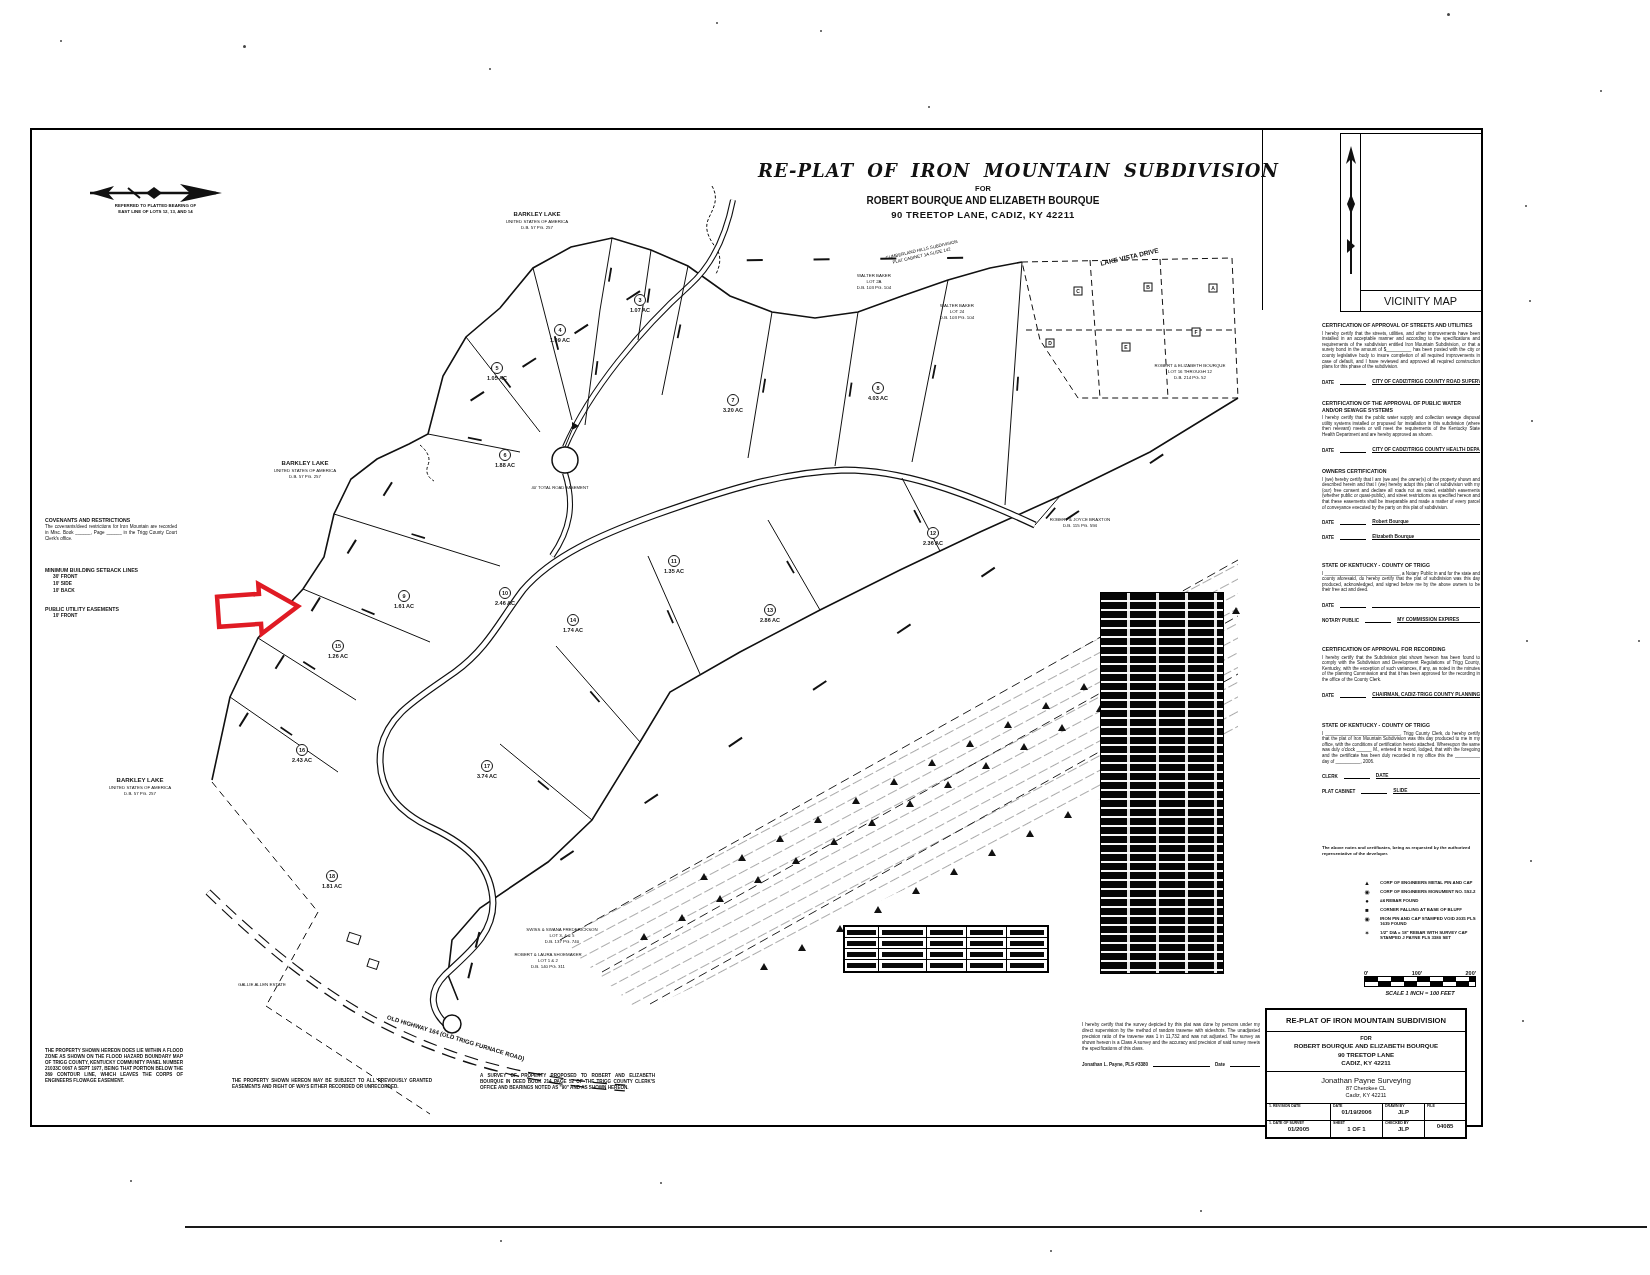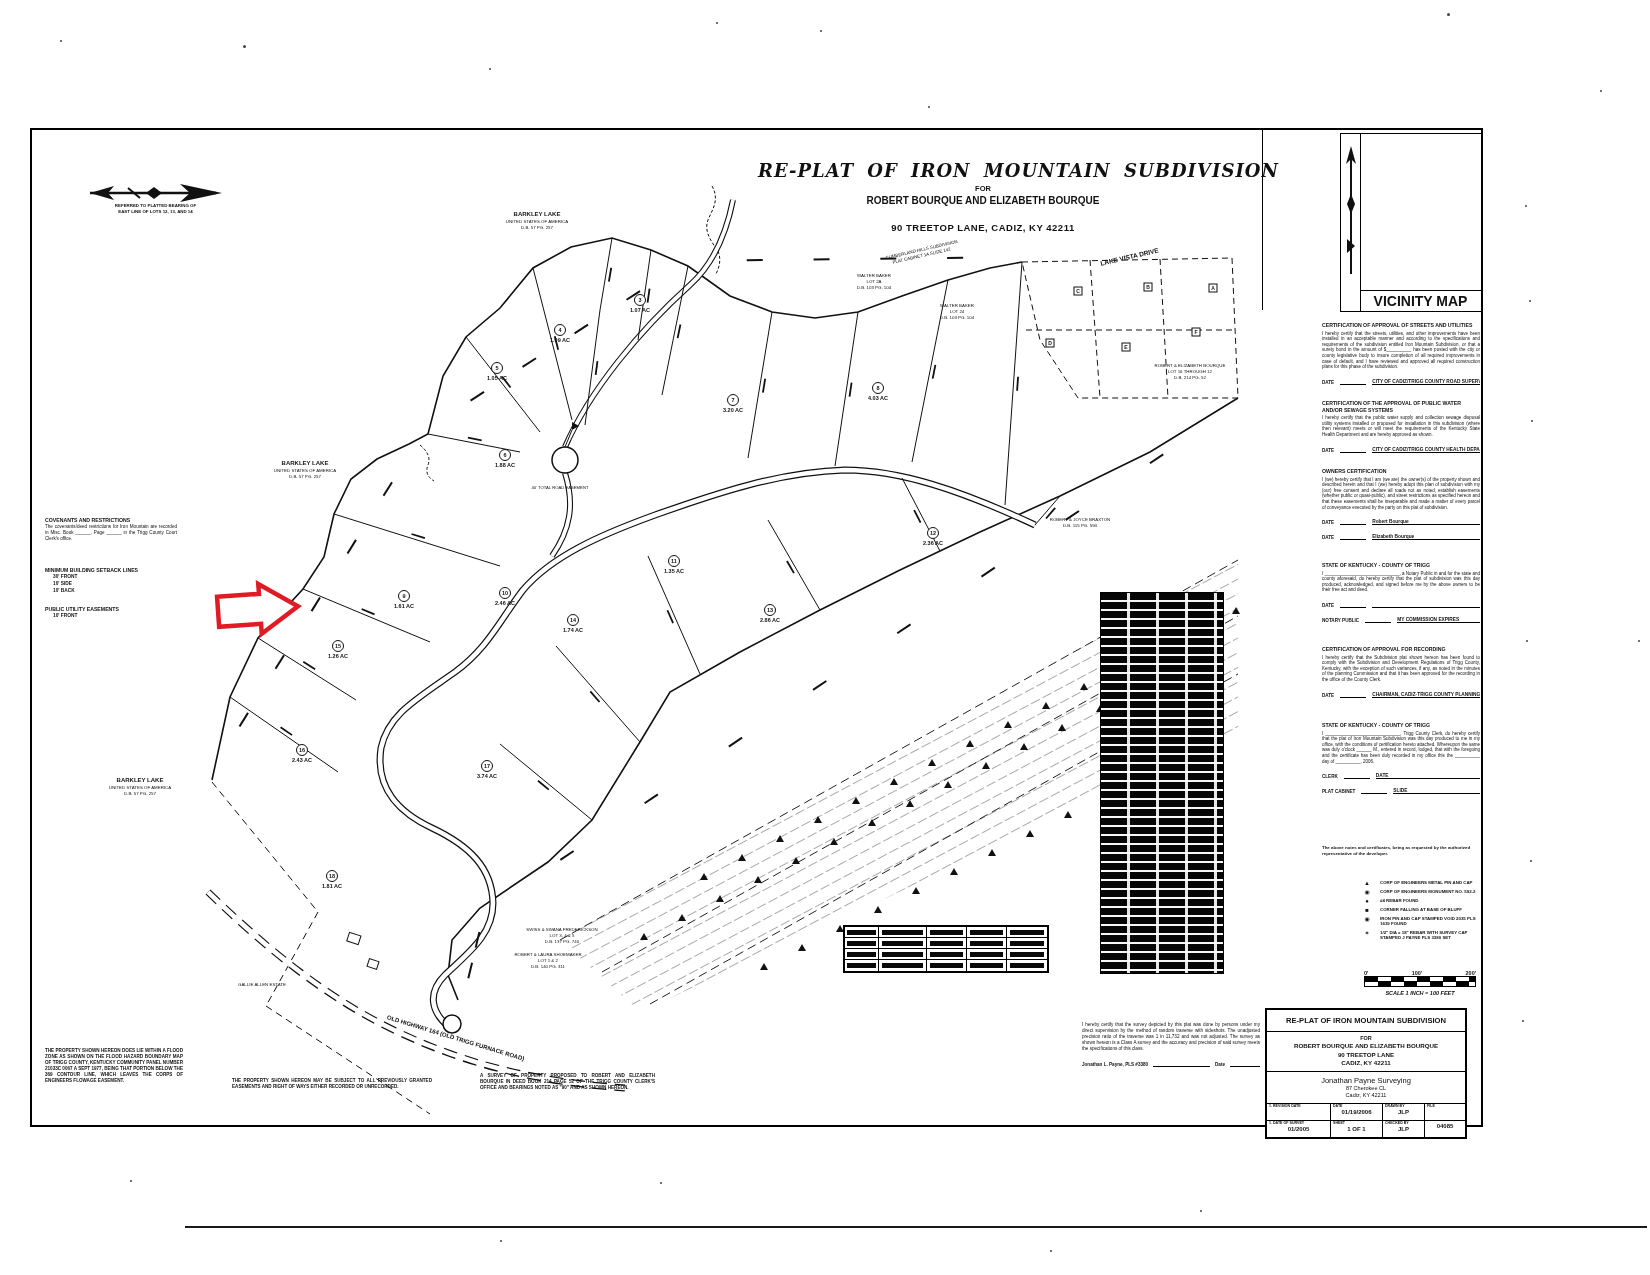--- a/index.html
+++ b/index.html
@@ -8,21 +8,21 @@
   .abs{position:absolute;}
   .plat-border{left:30px;top:128px;width:1449px;height:995px;border:2.5px solid #000;}
   .vic-leftline{left:1262px;top:128px;width:0;height:182px;border-left:1.5px solid #000;}
 
   
   .title-wrap{left:758px;top:160px;width:450px;text-align:center;}
   .title-main{font-family:"DejaVu Serif",serif;font-style:italic;font-weight:bold;
               font-size:18px;letter-spacing:1px;word-spacing:6px;white-space:nowrap;}
   .title-for{font-size:7.5px;font-weight:bold;margin-top:3px;}
   .title-owner{font-size:10px;font-weight:bold;margin-top:2px;}
-  .title-addr{font-size:9.5px;font-weight:bold;margin-top:16px;letter-spacing:.5px;}
+  .title-addr{font-size:9.5px;font-weight:bold;margin-top:3px;letter-spacing:.5px;}
 
   
   .north-note{left:88px;top:203px;width:135px;text-align:center;font-size:4.4px;
               font-weight:bold;line-height:1.3;}
 
   
   .note-h{font-weight:bold;font-size:5.2px;margin-bottom:1px;}
   .note-b{font-size:4.6px;line-height:1.3;text-align:justify;}
   .note-l{font-size:4.8px;line-height:1.45;margin-left:8px;font-weight:bold;}
   .covenants{left:45px;top:517px;width:132px;}
@@ -93,21 +93,21 @@
   .ct-row:last-child{border-bottom:none;}
   .ct-cell{border-right:1px solid #000;display:flex;align-items:center;justify-content:center;}
   .ct-cell:last-child{border-right:none;}
   .ct-bar{width:86%;height:5px;background:#0a0a0a;}
 
   
   .vicbox{left:1340px;top:133px;width:140px;height:177px;border:1.5px solid #000;}
   .vic-strip{position:absolute;left:0;top:0;width:19px;height:100%;border-right:1.5px solid #000;}
   .vic-map{position:absolute;left:19px;top:0;right:0;height:155px;overflow:hidden;}
   .vic-cap{position:absolute;left:19px;bottom:0;right:0;height:20px;border-top:1.5px solid #000;
-           display:flex;align-items:center;justify-content:center;font-size:14px;font-weight:bold;text-align:right;}
+           display:flex;align-items:center;justify-content:center;font-size:11px;font-weight:normal;text-align:right;}
 
   .speck{position:absolute;background:#444;border-radius:50%;}
   .scanline{left:185px;top:1226px;width:1462px;height:2px;background:#1a1a1a;}
 </style>
 </head>
 <body>
 
 <div class="sheet">
 
   <div class="abs plat-border"></div>

